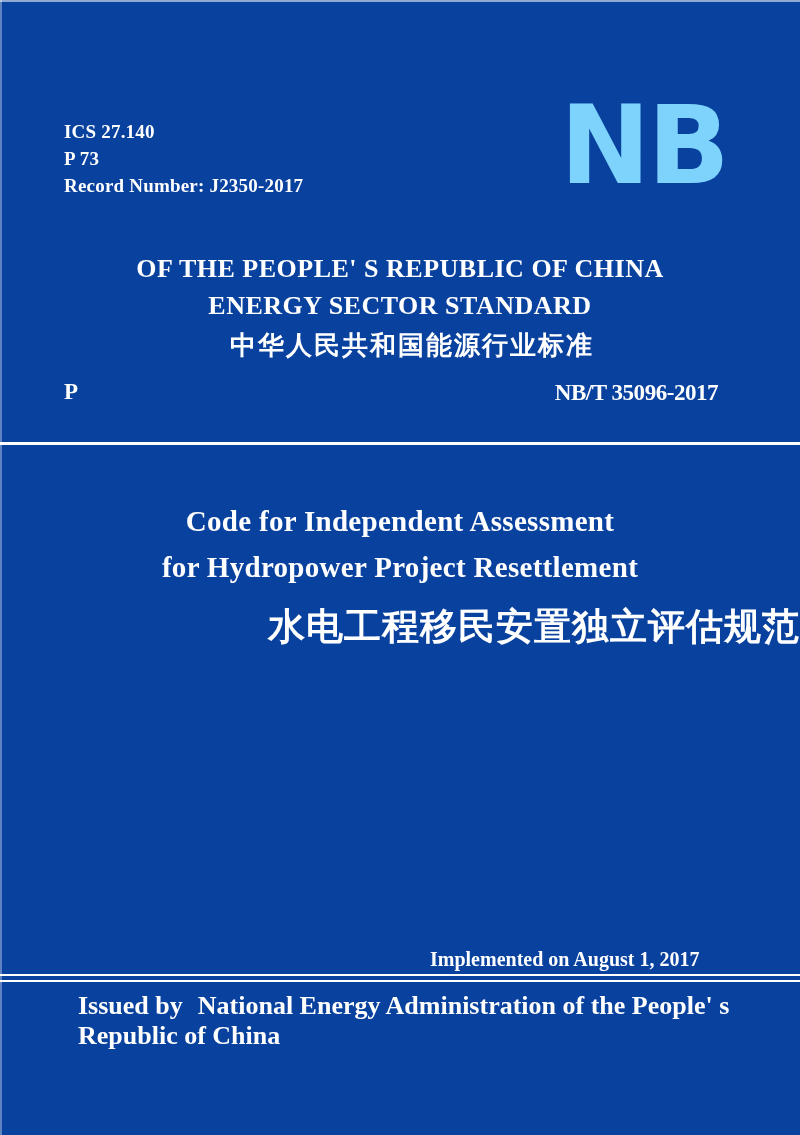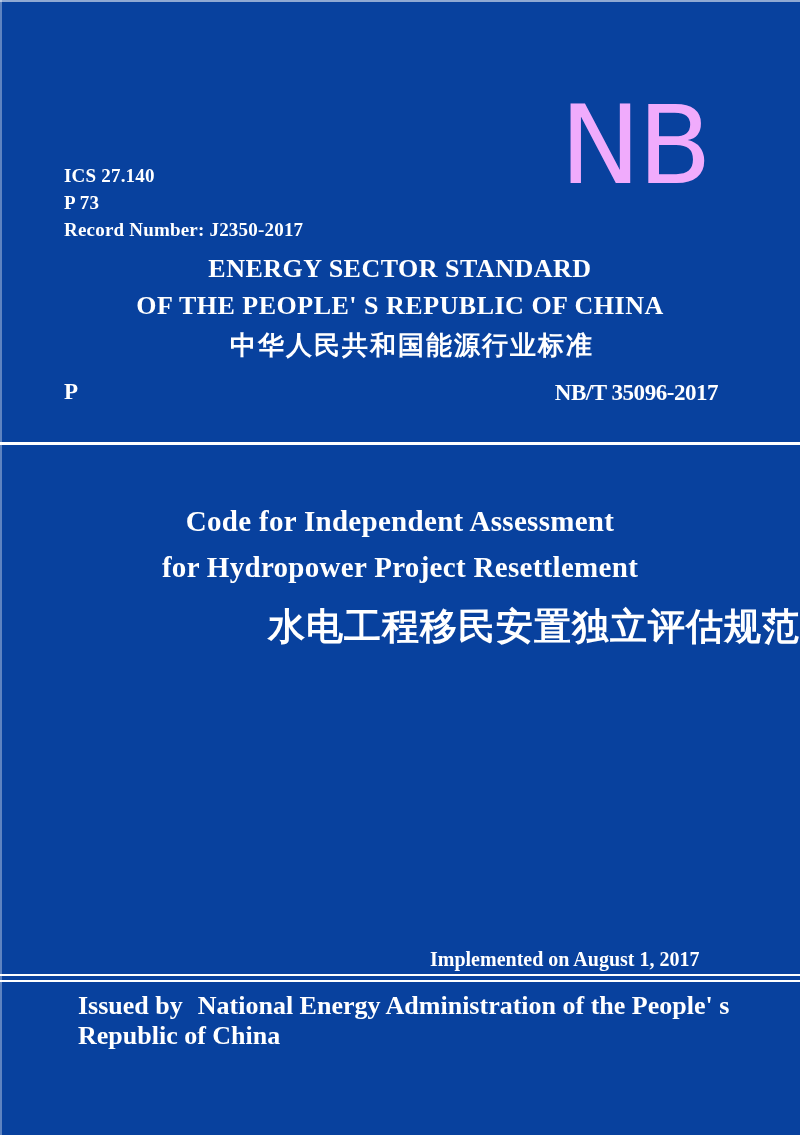--- a/index.html
+++ b/index.html
@@ -9,28 +9,28 @@
     font-family:"Liberation Serif","DejaVu Serif",serif;
     -webkit-font-smoothing:antialiased;
   }
   .cover{position:absolute;inset:0;color:#ffffff;}
   
   .scan-edge-top{position:absolute;top:0;left:0;width:100%;height:2px;background:rgba(255,255,255,.55);}
   .scan-edge-left{position:absolute;top:0;left:0;width:2px;height:100%;background:rgba(255,255,255,.35);}
 
   .id-block{
     position:absolute;left:64px;top:118px;
-    font-weight:bold;font-size:19px;line-height:27px;letter-spacing:.2px;margin-top:44px;
+    font-weight:bold;font-size:19px;line-height:27px;letter-spacing:.2px;
   }
 
   .nb-logo{
     position:absolute;left:560px;top:96px;
     font-family:"DejaVu Sans","Liberation Sans",sans-serif;
-    font-weight:normal;font-size:108px;line-height:100px;letter-spacing:-3px;
-    color:#f0abfc;
+    font-weight:bold;font-size:108px;line-height:100px;letter-spacing:-3px;
+    color:#7dd3fc;
   }
 
   .header-centre{
     position:absolute;left:0;top:250px;width:100%;text-align:center;
   }
   .header-centre .en{
     font-weight:bold;font-size:26px;line-height:37px;letter-spacing:.5px;
   }
   .header-centre .zh{
     font-family:"Liberation Sans","DejaVu Sans",sans-serif;
@@ -76,22 +76,22 @@
 
   <div class="id-block">
     <div>ICS 27.140</div>
     <div>P 73</div>
     <div>Record Number: J2350-2017</div>
   </div>
 
   <div class="nb-logo">NB</div>
 
   <div class="header-centre">
+    <div class="en">OF THE PEOPLE' S REPUBLIC OF CHINA</div>
     <div class="en">ENERGY SECTOR STANDARD</div>
-    <div class="en">OF THE PEOPLE' S REPUBLIC OF CHINA</div>
     <div class="zh">中华人民共和国能源行业标准</div>
   </div>
 
   <div class="designation-row">
     <span class="class-letter">P</span>
     <span class="std-number">NB/T 35096-2017</span>
   </div>
 
   <div class="rule-mid"></div>
 

